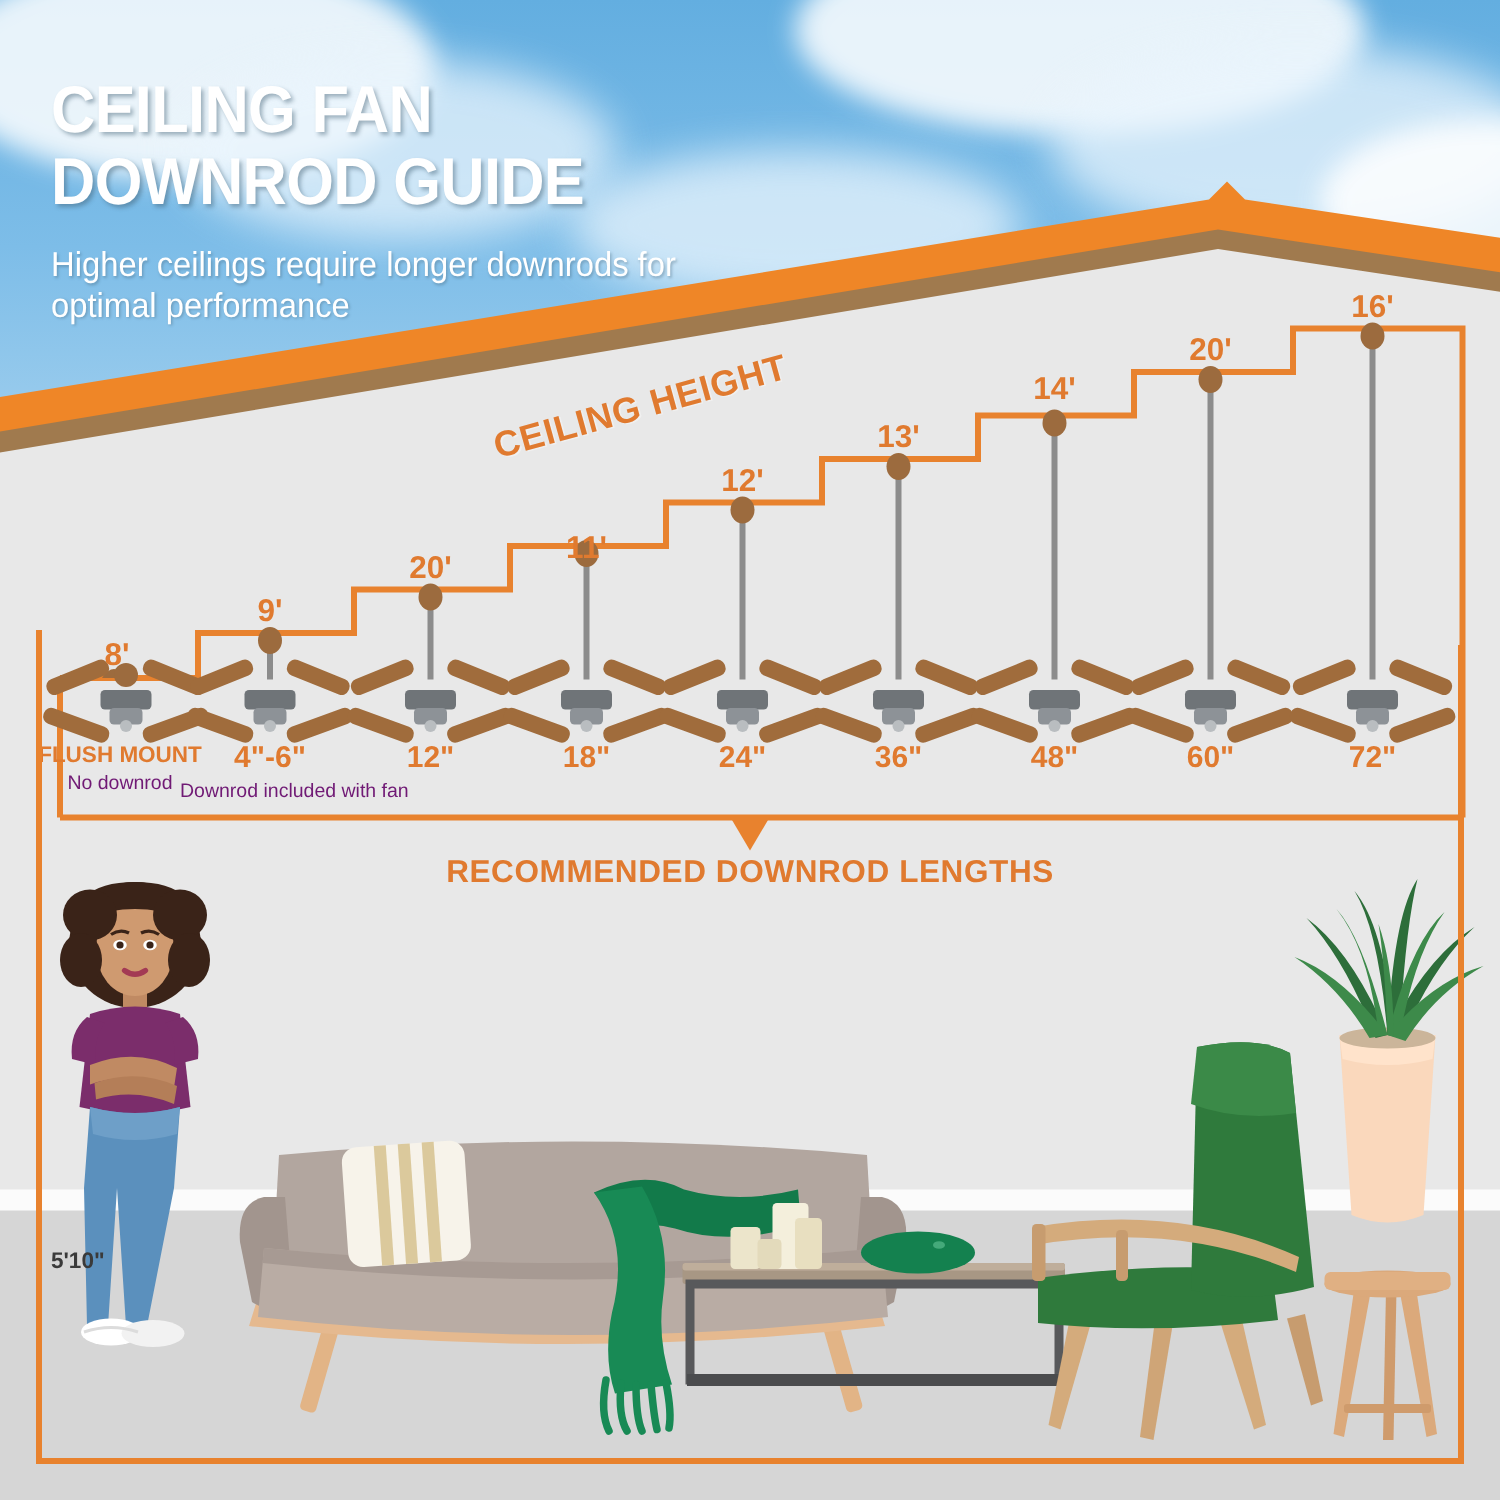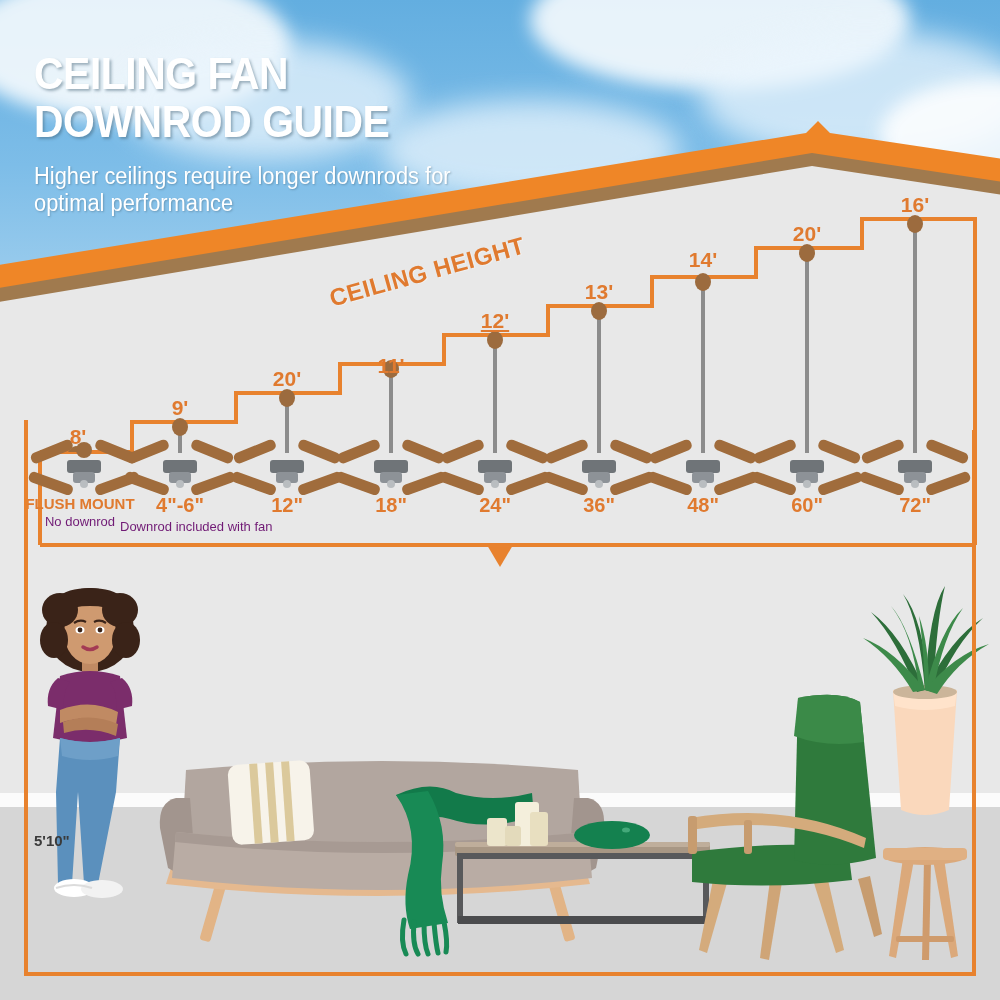--- a/index.html
+++ b/index.html
@@ -234,21 +234,21 @@
         <rect x="-11" y="4" width="22" height="11" rx="3" fill="#8d9297"></rect>
         <circle cx="0" cy="16" r="4" fill="#b9bdc0"></circle>
       </g>
     </g>
   </svg>
 
   <div class="ft-label" style="left:78px;top:425px;">8'</div>
   <div class="ft-label" style="left:180px;top:396px;">9'</div>
   <div class="ft-label" style="left:287px;top:367px;">20'</div>
   <div class="ft-label" style="left:391px;top:354px;">11'</div>
-  <div class="ft-label" style="left:495px;top:309px;text-decoration:underline;">12'</div>
+  <div class="ft-label" style="left:495px;top:309px;">12'</div>
   <div class="ft-label" style="left:599px;top:280px;text-align:right;">13'</div>
   <div class="ft-label" style="left:703px;top:248px;">14'</div>
   <div class="ft-label" style="left:807px;top:222px;">20'</div>
   <div class="ft-label" style="left:915px;top:193px;">16'</div>
 
   <div class="dr-label flush" style="left:80px;top:495px;">
     <span>FLUSH MOUNT</span>
     <span class="dr-sub">No downrod</span>
   </div>
   <div class="dr-label" style="left:180px;top:494px;">
@@ -270,20 +270,21 @@
   <div class="dr-label" style="left:703px;top:494px;">
     <span>48"</span>
   </div>
   <div class="dr-label" style="left:807px;top:494px;">
     <span>60"</span>
   </div>
   <div class="dr-label" style="left:915px;top:494px;">
     <span>72"</span>
   </div>
 
+  <div class="reco">RECOMMENDED DOWNROD LENGTHS</div>
 
   <svg style="position:absolute;left:0;top:580px;" width="1000" height="420" viewBox="0 0 1000 420">
 
     <g transform="translate(90,8)">
 
       <ellipse cx="0" cy="42" rx="44" ry="42" fill="#3a2318"></ellipse>
 
       <rect x="-8" y="70" width="16" height="20" fill="#c08a63"></rect>
 
       <ellipse cx="0" cy="45" rx="26" ry="31" fill="#cf9a70"></ellipse>

